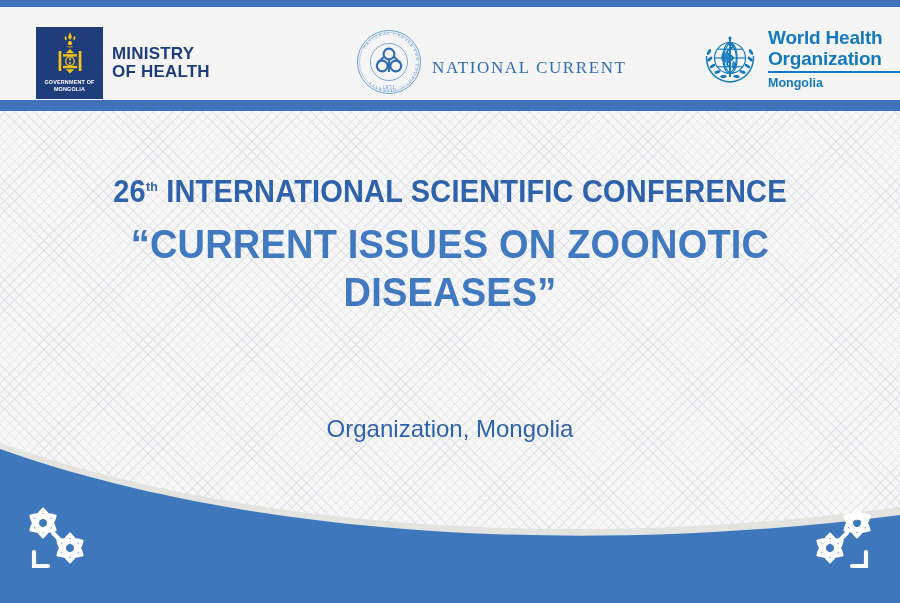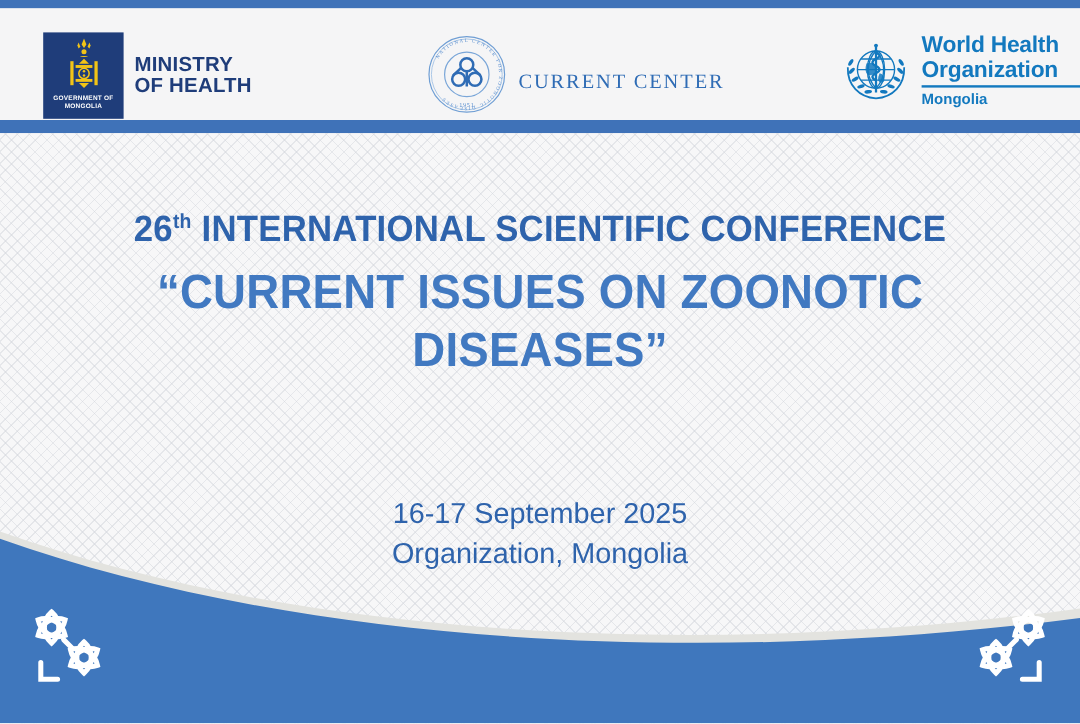--- a/index.html
+++ b/index.html
@@ -49,21 +49,21 @@
   .texture{position:absolute;inset:0;opacity:.85;
     background-image:
       repeating-linear-gradient(45deg,  rgba(206,209,216,.50) 0 1px, rgba(0,0,0,0) 1px 7px),
       repeating-linear-gradient(-45deg, rgba(206,209,216,.50) 0 1px, rgba(0,0,0,0) 1px 7px);
   }
 
   
   .title-wrap{position:absolute;left:0;top:172px;width:900px;text-align:center;}
   .t-line1{color:#2e63ac;font-size:30.5px;font-weight:bold;letter-spacing:.2px;line-height:38px;
            transform:scaleX(.95);transform-origin:center;white-space:nowrap;}
-  .t-line1 sup{font-size:17px;vertical-align:super;line-height:0;}
+  .t-line1 sup{font-size:13px;vertical-align:super;line-height:0;}
   .t-main{color:#4179c1;font-size:40px;font-weight:bold;line-height:48px;letter-spacing:.2px;
           margin-top:10px;transform:scaleX(.95);transform-origin:center;}
 
   
   .meta{position:absolute;left:0;top:412px;width:900px;text-align:center;}
   .meta div{color:#2e63ac;font-size:24px;line-height:33px;}
 
   
   .waves{position:absolute;left:0;bottom:0;width:900px;height:160px;}
 
@@ -138,21 +138,21 @@
             <path d="M32.3 31.5 L25.6 37.8"></path>
             <path d="M41.7 31.5 L48.4 37.8"></path>
           </g>
           <text font-family="Liberation Serif, serif" font-size="4.1" fill="#5a8fd0" letter-spacing="1.25">
             <textPath href="#ringpath" startOffset="8%">NATIONAL CENTER FOR ZOONOTIC DISEASES</textPath>
           </text>
           <text x="37" y="64" text-anchor="middle" font-family="Liberation Serif, serif" font-size="5.2" fill="#5a8fd0" letter-spacing=".6">1951</text>
         </svg>
       </div>
       <div class="nczd-words">
-        <div class="nczd-l1">CURRENT CENTER</div>
+        <div class="nczd-l1">NATIONAL CURRENT</div>
       </div>
     </div>
 
     <div class="who">
       <svg class="who-emblem" viewBox="0 0 60 60">
         <g stroke="#1379bf" fill="none" stroke-width="1.15">
 
           <circle cx="30" cy="27" r="15.5"></circle>
           <ellipse cx="30" cy="27" rx="7.2" ry="15.5"></ellipse>
           <line x1="14.5" y1="27" x2="45.5" y2="27"></line>
@@ -206,21 +206,20 @@
 
   <div class="title-wrap">
     <div class="t-line1"><span>26</span><sup>th</sup><span> INTERNATIONAL SCIENTIFIC CONFERENCE</span></div>
     <div class="t-main">
       <div>“CURRENT ISSUES ON ZOONOTIC</div>
       <div>DISEASES”</div>
     </div>
   </div>
 
   <div class="meta">
-    <div>16-17 September 2025</div>
     <div>Organization, Mongolia</div>
   </div>
 
   <svg class="waves" viewBox="0 0 900 160" preserveAspectRatio="none">
     <path d="M0,0 C230,82 560,110 900,64 L900,160 L0,160 Z" fill="#e3e3df"></path>
     <path d="M0,6 C230,88 560,116 900,72 L900,160 L0,160 Z" fill="#3f77bd"></path>
   </svg>
 
   <svg class="knot knot-left" width="96" height="80" viewBox="0 0 96 80">
     <g stroke="#ffffff" stroke-width="4.2" fill="none" stroke-linecap="round">

